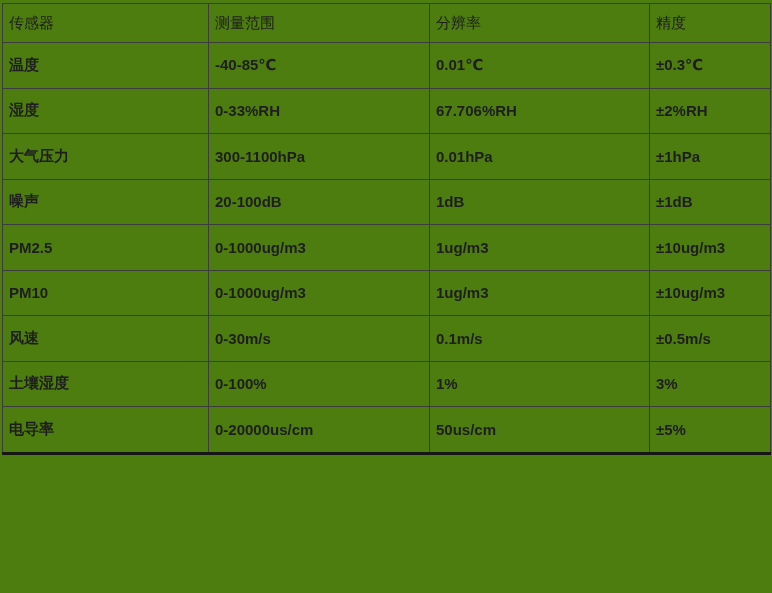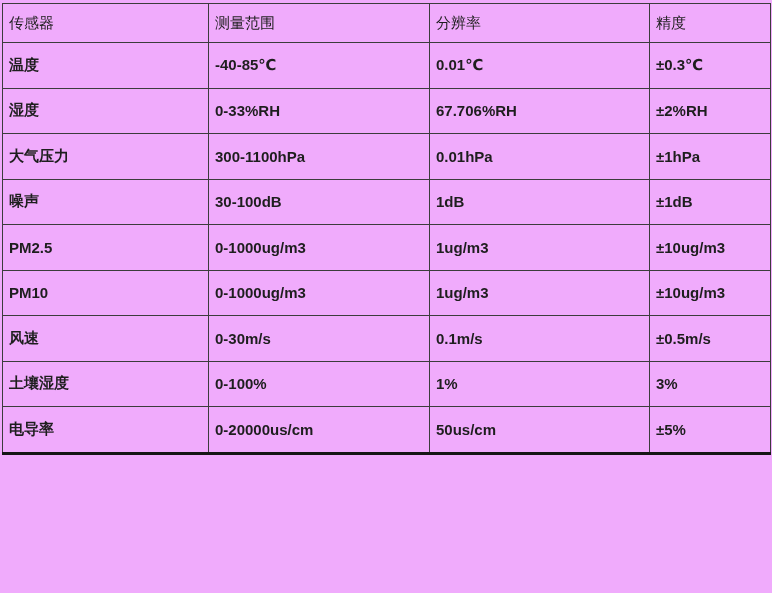--- a/index.html
+++ b/index.html
@@ -6,21 +6,21 @@
       margin: 0;
       padding: 0;
       background: #ffffff;
       font-family: "Liberation Sans", "DejaVu Sans", sans-serif;
     }
     .page {
       width: 772px;
       height: 593px;
       box-sizing: border-box;
       padding: 3px 1px 0 2px;
-      background: #f0abfc;
+      background: #4d7c0f;
       overflow: hidden;
     }
     table.spec-table {
       border-collapse: collapse;
       table-layout: fixed;
       width: 768px;
       border: 1px solid #383838;
       border-bottom: 3px solid #161616;
     }
     table.spec-table th,
@@ -80,21 +80,21 @@
           <td>±2%RH</td>
         </tr>
         <tr>
           <td>大气压力</td>
           <td>300-1100hPa</td>
           <td>0.01hPa</td>
           <td>±1hPa</td>
         </tr>
         <tr>
           <td>噪声</td>
-          <td>30-100dB</td>
+          <td>20-100dB</td>
           <td>1dB</td>
           <td>±1dB</td>
         </tr>
         <tr>
           <td>PM2.5</td>
           <td>0-1000ug/m3</td>
           <td>1ug/m3</td>
           <td>±10ug/m3</td>
         </tr>
         <tr>

